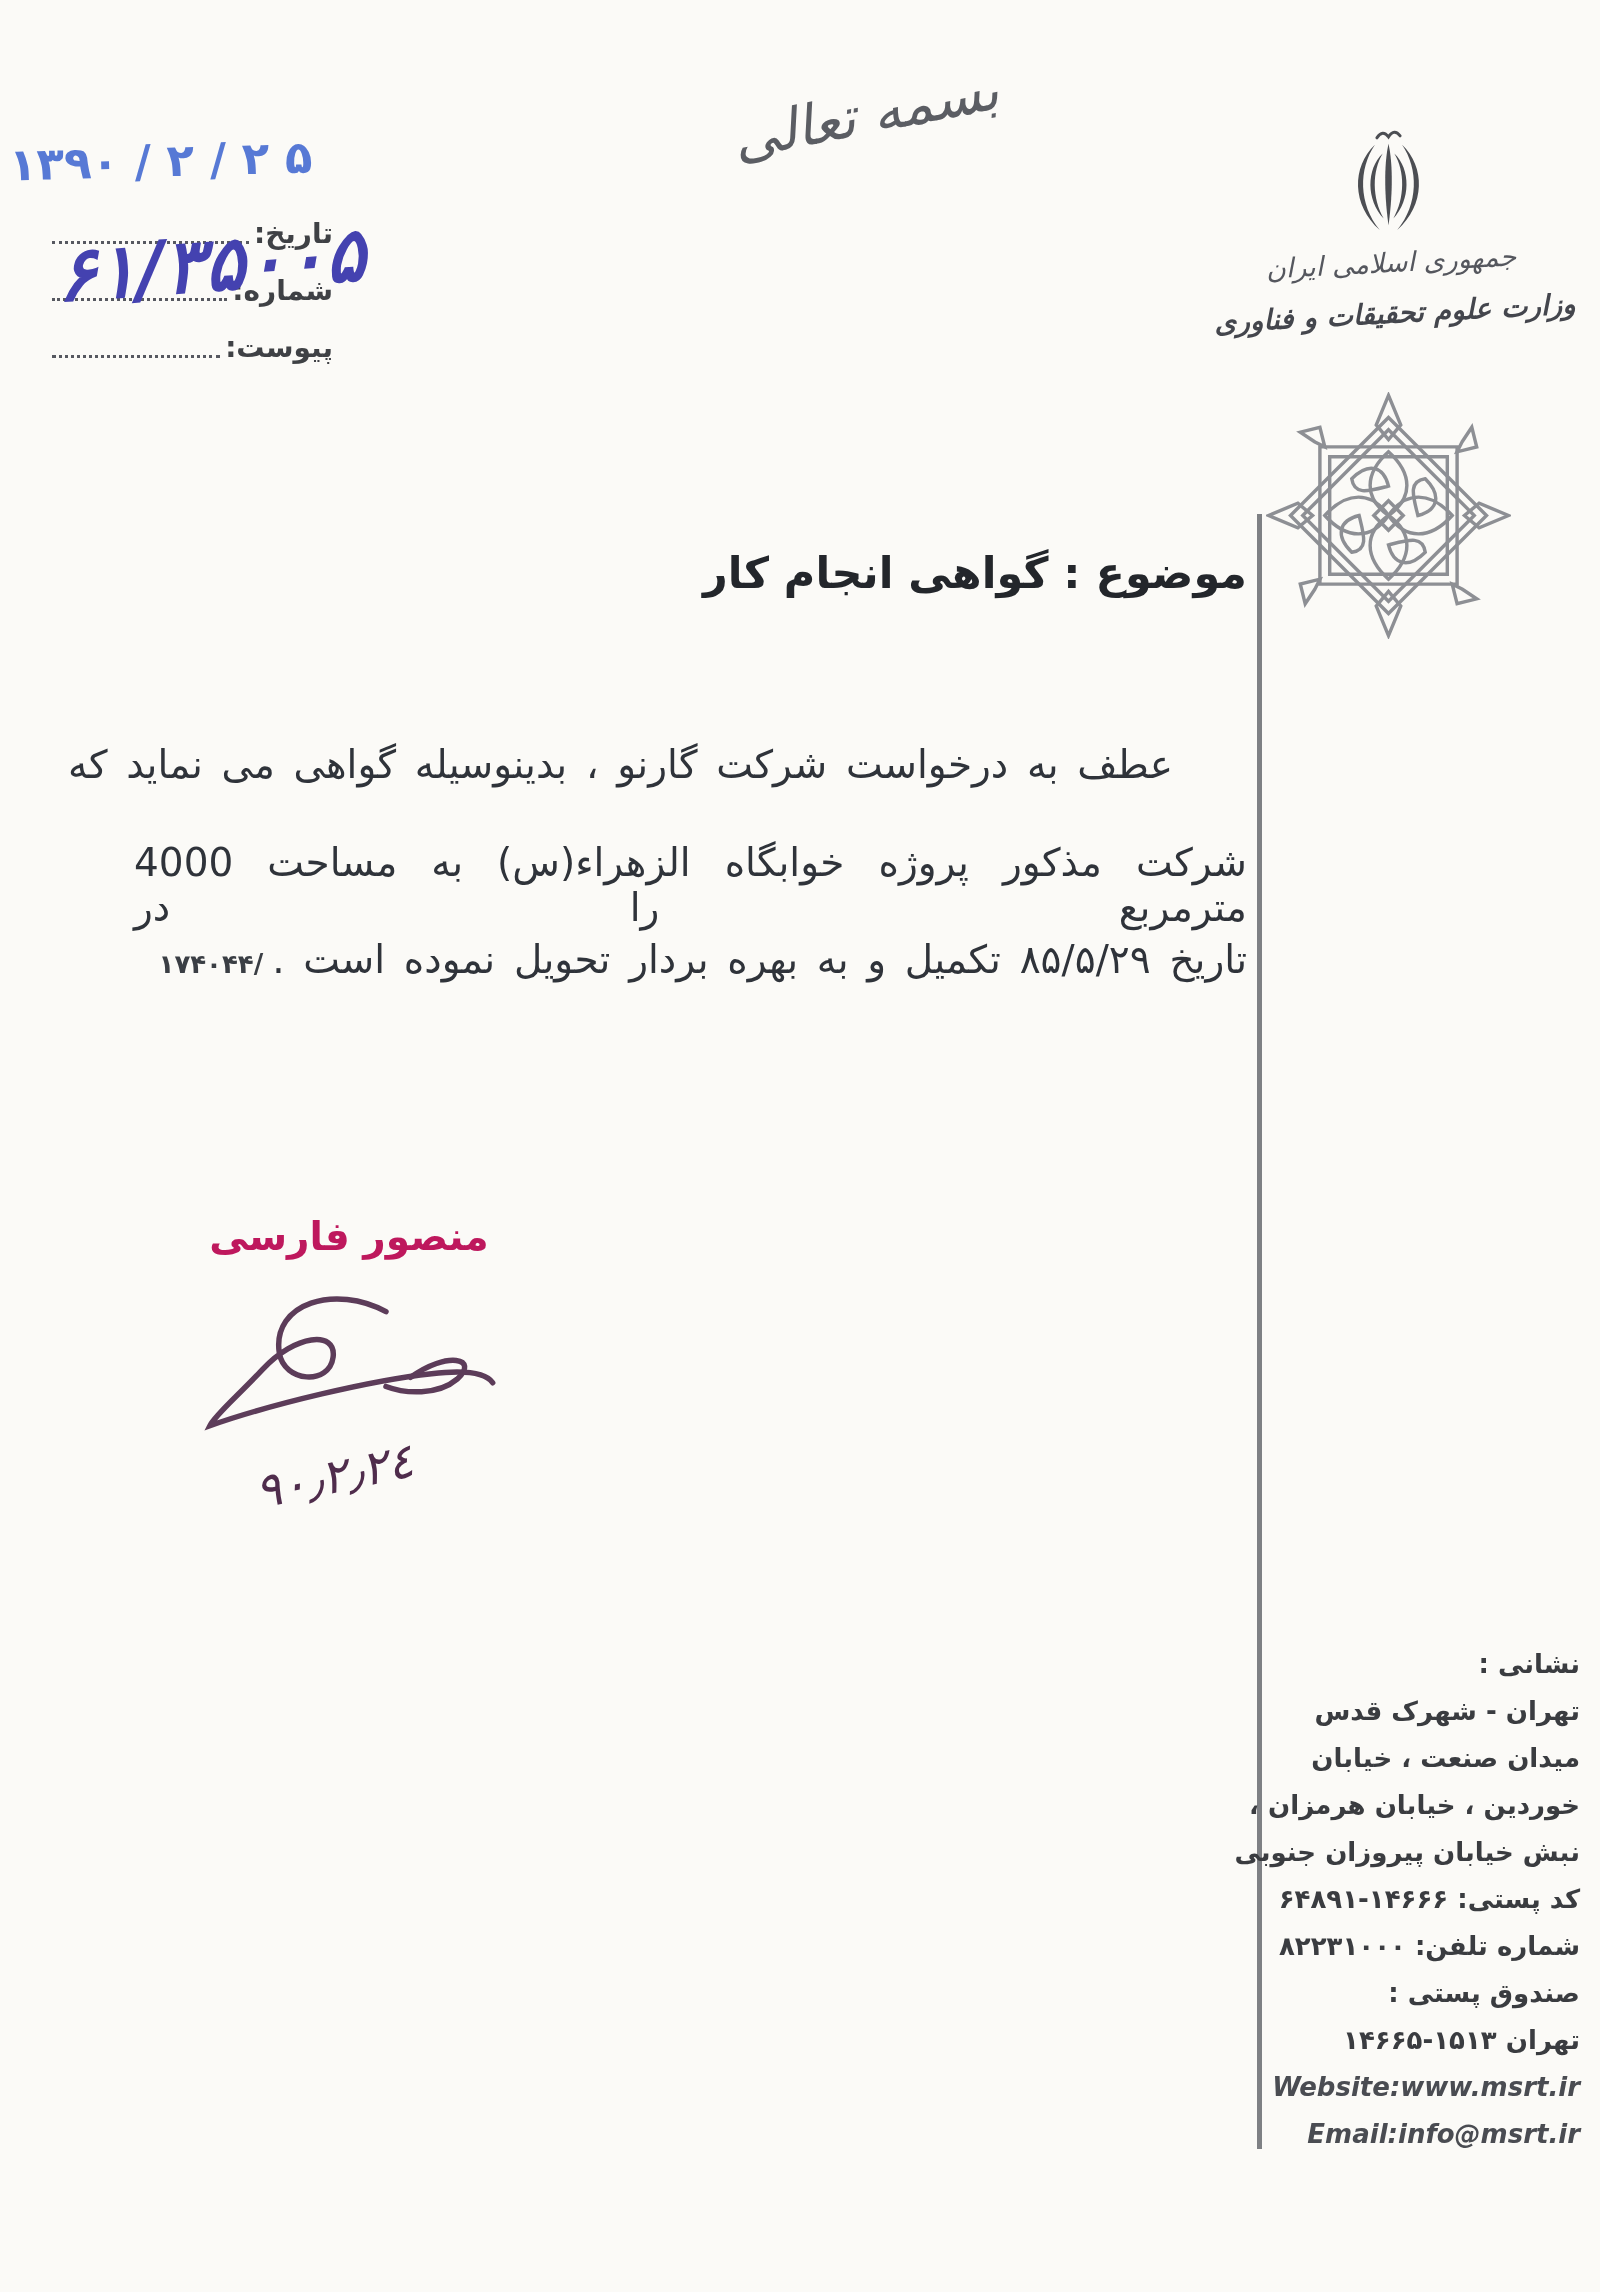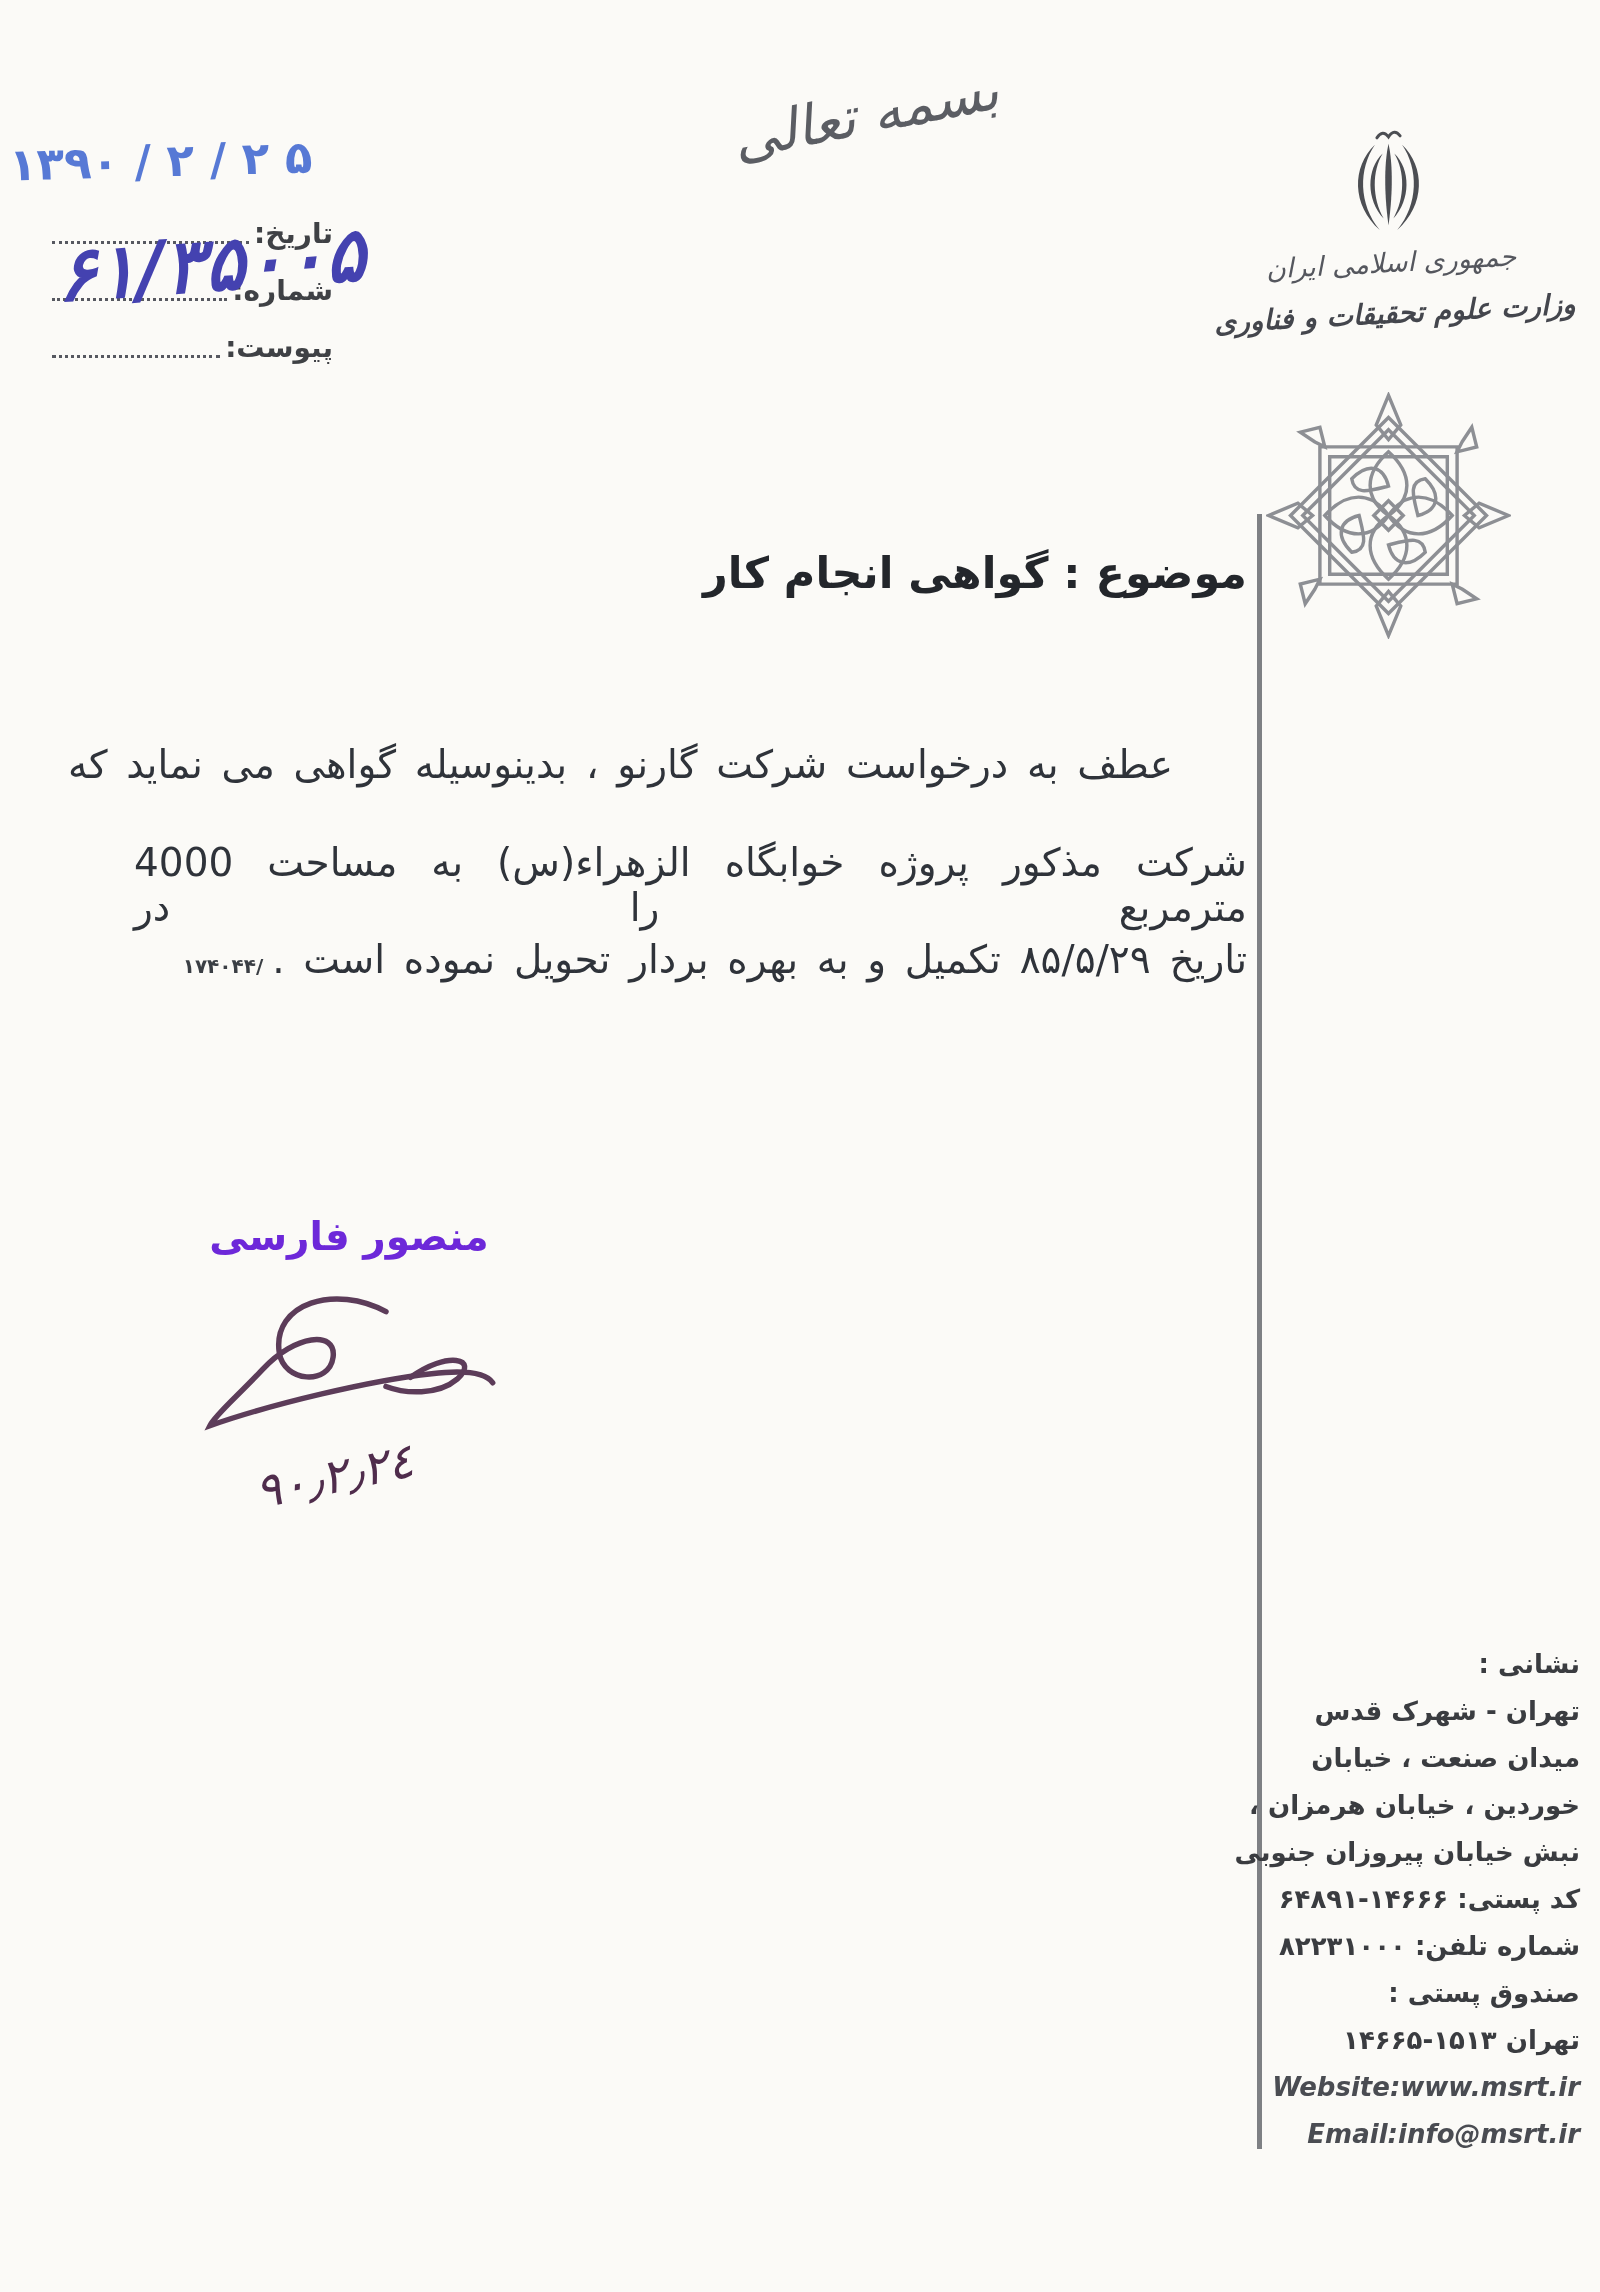--- a/index.html
+++ b/index.html
@@ -71,25 +71,25 @@
 
   
   .subject{
     left:618px;top:548px;width:629px;direction:rtl;text-align:right;
     font-size:43px;font-weight:bold;color:#23262b;white-space:nowrap;
   }
   .body-line{direction:rtl;font-size:39px;color:var(--ink-text);word-spacing:6.3px;white-space:nowrap;}
   .body-line1{left:134px;top:742px;width:1039px;text-align:right;}
   .body-line2{left:134px;top:840px;width:1113px;text-align:justify;text-align-last:justify;white-space:normal;}
   .body-line3{left:134px;top:937px;width:1113px;text-align:right;}
-  .ref-small{font-size:20px;font-weight:bold;letter-spacing:0.9px;margin:0 9px;color:#3a3e44;}
+  .ref-small{font-size:26px;font-weight:bold;letter-spacing:0.9px;margin:0 9px;color:#3a3e44;}
 
   
   .sig-blessing{left:152px;top:1111px;width:421px;text-align:center;font-size:41px;font-weight:bold;direction:rtl;color:#22252a;white-space:nowrap;}
-  .sig-name{left:152px;top:1214px;width:394px;text-align:center;font-size:39px;font-weight:bold;direction:rtl;color:#6d28d9;white-space:nowrap;}
+  .sig-name{left:152px;top:1214px;width:394px;text-align:center;font-size:39px;font-weight:bold;direction:rtl;color:#be185d;white-space:nowrap;}
   .sig-title{left:116px;top:1306px;width:493px;text-align:center;font-size:41px;font-weight:bold;direction:rtl;color:#22252a;white-space:nowrap;}
   .sig-scribble{left:199px;top:1288px;width:301px;height:175px;z-index:6;}
   .sig-date{
     left:253px;top:1440px;width:233px;
     font-size:48px;font-style:italic;color:var(--pen-plum);
     transform:rotate(-12deg);white-space:nowrap;z-index:6;
   }
 
   
   .address{

